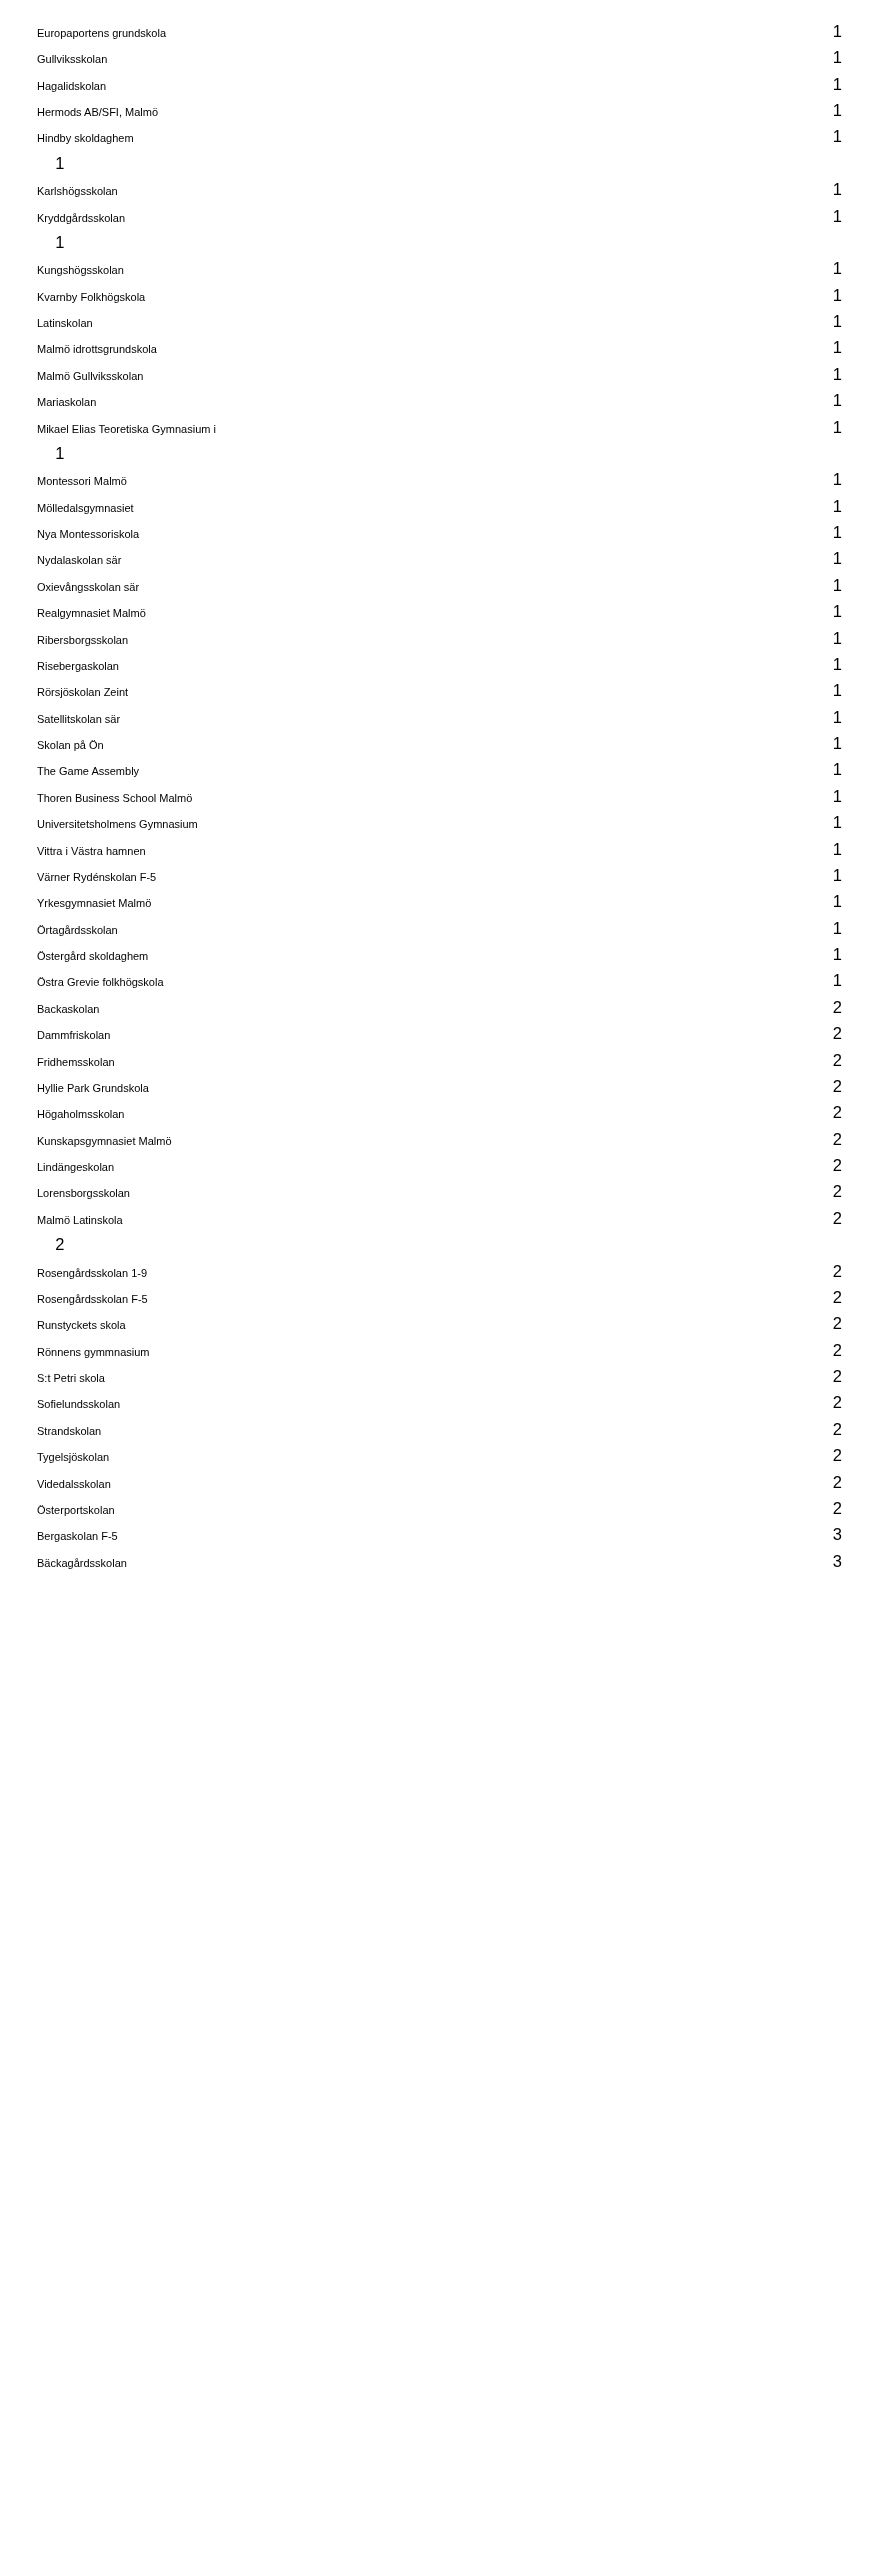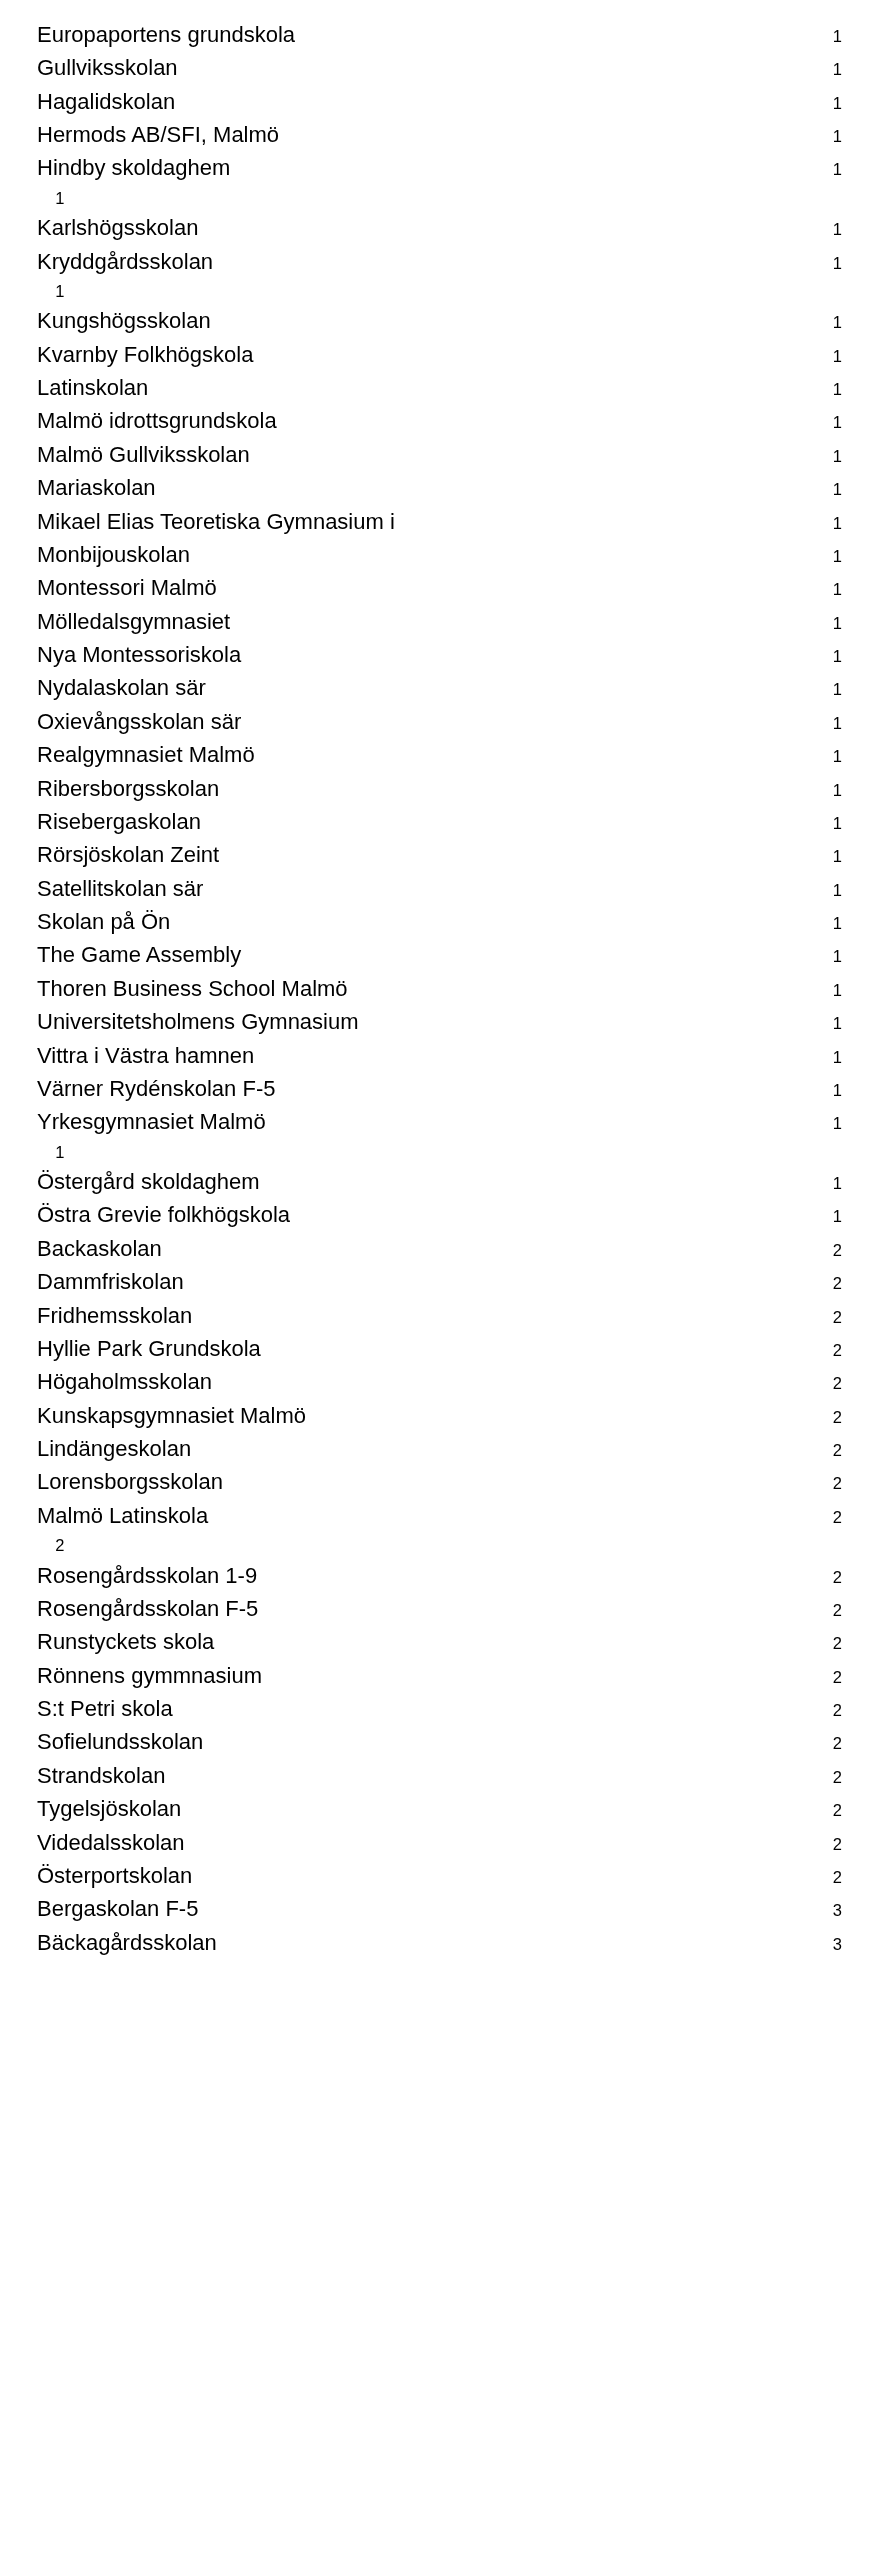--- a/index.html
+++ b/index.html
@@ -22,21 +22,21 @@
     .list-item {
       display: flex;
       justify-content: space-between;
       align-items: baseline;
       padding: 3.7px 0;
       width: 100%;
     }
     .item-name {
       flex: 1;
       padding-right: 18.3px;
-      font-size: 22px;
+      font-size: 11px;
     }
     .item-count {
       min-width: 27.5px;
       text-align: right;
       font-size: 16.5px;
     }
   </style>
 </head>
 <body>
 
@@ -97,21 +97,20 @@
     </div>
     <div class="list-item">
       <span class="item-name">Mariaskolan</span>
       <span class="item-count">1</span>
     </div>
     <div class="list-item">
       <span class="item-name">Mikael Elias Teoretiska Gymnasium i</span>
       <span class="item-count">1</span>
     </div>
     <div class="list-item">
-      <span class="item-name">Monbijouskolan</span>
       <span class="item-count">1</span>
     </div>
     <div class="list-item">
       <span class="item-name">Montessori Malmö</span>
       <span class="item-count">1</span>
     </div>
     <div class="list-item">
       <span class="item-name">Mölledalsgymnasiet</span>
       <span class="item-count">1</span>
     </div>
@@ -169,20 +168,21 @@
     </div>
     <div class="list-item">
       <span class="item-name">Värner Rydénskolan F-5</span>
       <span class="item-count">1</span>
     </div>
     <div class="list-item">
       <span class="item-name">Yrkesgymnasiet Malmö</span>
       <span class="item-count">1</span>
     </div>
     <div class="list-item">
+      <span class="item-name">Örtagårdsskolan</span>
       <span class="item-count">1</span>
     </div>
     <div class="list-item">
       <span class="item-name">Östergård skoldaghem</span>
       <span class="item-count">1</span>
     </div>
     <div class="list-item">
       <span class="item-name">Östra Grevie folkhögskola</span>
       <span class="item-count">1</span>
     </div>

